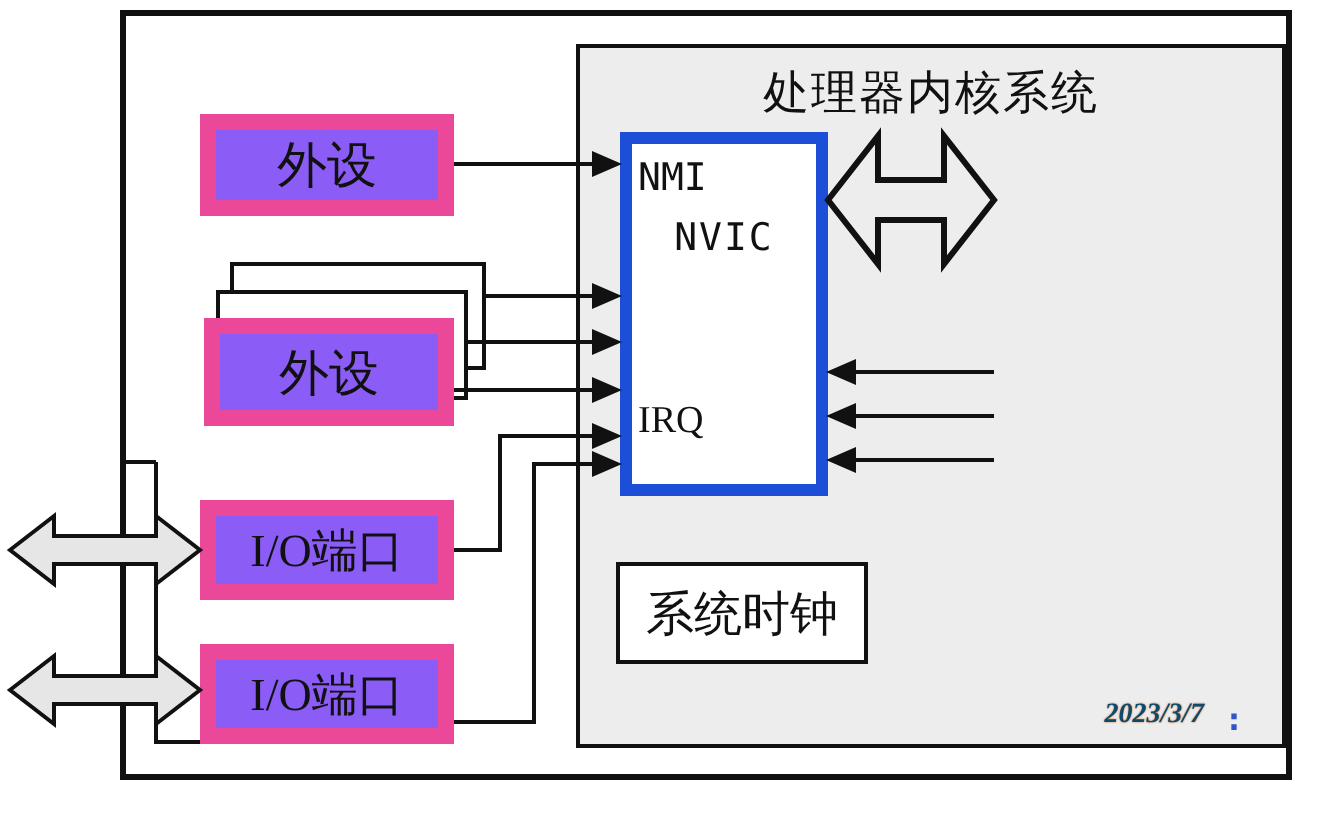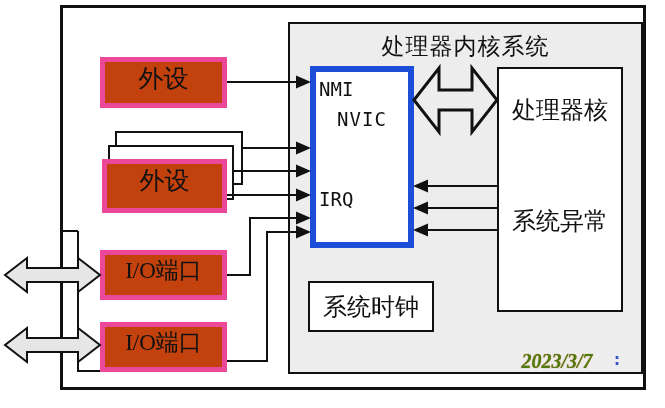--- a/index.html
+++ b/index.html
@@ -13,49 +13,49 @@
   }
   .gray-box{
     position:absolute;left:288px;top:22px;width:355px;height:352px;
     border:2px solid #111;background:#ededed;box-sizing:border-box;
   }
   .gray-box .title{
     position:absolute;left:0;top:7px;width:100%;text-align:center;
     font-size:23px;letter-spacing:1px;
   }
   .node{
-    position:absolute;border:5px solid #ec4899;background:#c2410c;box-sizing:border-box;
-    display:flex;justify-content:center;font-size:25px;
+    position:absolute;border:8px solid #ec4899;background:#8b5cf6;box-sizing:border-box;
+    display:flex;align-items:center;justify-content:center;font-size:25px;
   }
   .stack-sheet{
     position:absolute;border:2px solid #111;background:#ffffff;box-sizing:border-box;
   }
   .nvic-box{
     position:absolute;left:310px;top:66px;width:104px;height:182px;
     border:6px solid #1d4ed8;background:#ffffff;box-sizing:border-box;
     font-family:"DejaVu Sans Mono","Liberation Mono",monospace;font-size:19px;
   }
   .nvic-box .nmi{position:absolute;left:3px;top:6px;}
   .nvic-box .nvic{position:absolute;left:0;top:36px;width:100%;text-align:center;letter-spacing:1px;}
-  .nvic-box .irq{position:absolute;left:3px;top:116px;}
+  .nvic-box .irq{position:absolute;left:3px;top:128px;font-family:Liberation Serif, serif;}
   .core-box{
     position:absolute;left:497px;top:67px;width:126px;height:245px;
     border:2px solid #111;background:#ffffff;box-sizing:border-box;font-size:24px;
   }
   .core-box .core-label{position:absolute;left:0;top:25px;width:100%;text-align:center;}
   .core-box .exc-label{position:absolute;left:0;top:136px;width:100%;text-align:center;}
   .clock-box{
     position:absolute;left:308px;top:281px;width:126px;height:51px;
     border:2px solid #111;background:#ffffff;box-sizing:border-box;
     display:flex;align-items:center;justify-content:center;font-size:24px;
   }
   .wires{position:absolute;left:0;top:0;width:665px;height:408px;pointer-events:none;}
   .date-label{
-    position:absolute;left:512px;top:350px;width:90px;text-align:center;
-    font-style:italic;font-weight:bold;font-size:20px;color:#4d7c0f;
+    position:absolute;left:512px;top:350px;width:90px;text-align:right;
+    font-style:italic;font-weight:bold;font-size:14px;color:#0c4a6e;
     text-shadow:0 0 1px #c4601e;
   }
   .edge-mark{
     position:absolute;left:614px;top:351px;font-weight:bold;font-size:15px;color:#2f55c8;
     font-family:"DejaVu Sans","Liberation Sans",sans-serif;
   }
 </style>
 </head>
 <body>
 
@@ -83,24 +83,20 @@
   <div class="node" style="left:100px;top:322px;width:127px;height:50px;font-size:23px;">
     <span>I/O端口</span>
   </div>
 
   <div class="nvic-box">
     <span class="nmi">NMI</span>
     <span class="nvic">NVIC</span>
     <span class="irq">IRQ</span>
   </div>
 
-  <div class="core-box">
-    <span class="core-label">处理器核</span>
-    <span class="exc-label">系统异常</span>
-  </div>
 
   <div class="clock-box">
     <span>系统时钟</span>
   </div>
 
   <svg class="wires" viewBox="0 0 665 408">
     <g stroke="#111" stroke-width="2" fill="none">
 
       <path d="M227,82 H297"></path>
 

